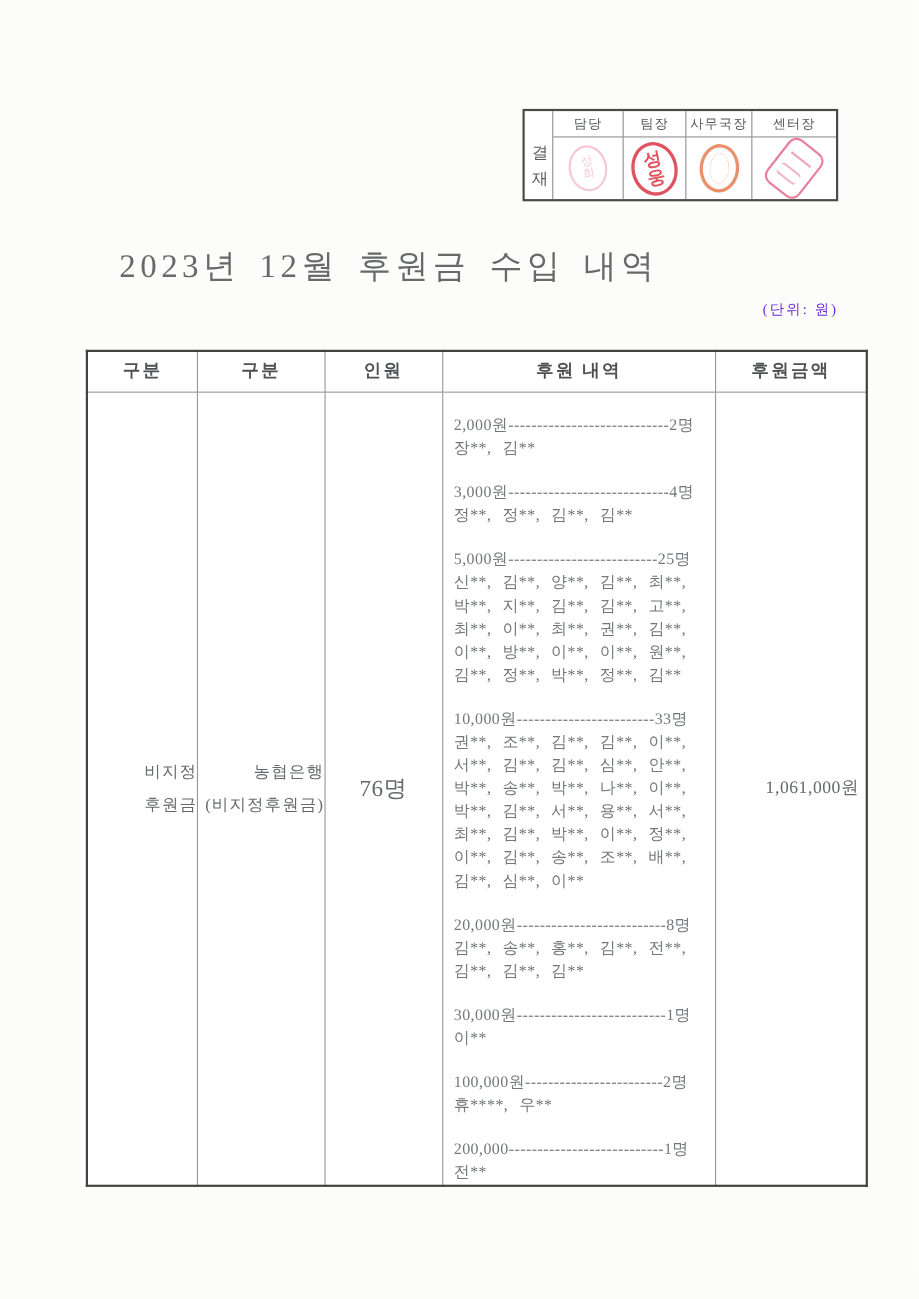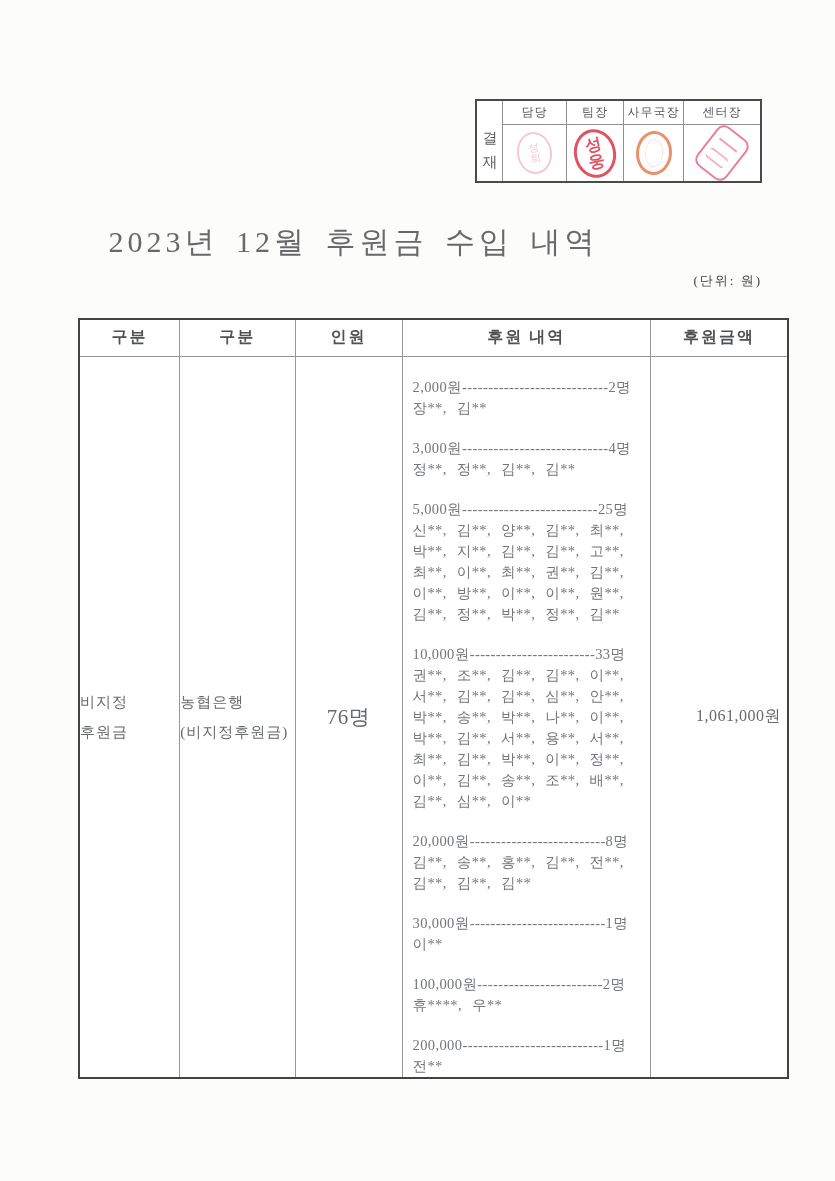--- a/index.html
+++ b/index.html
@@ -67,39 +67,39 @@
             border-top: 2px solid; border-bottom: 2px solid; border-radius: 4px; opacity: 0.6; }
 
   
   .title {
     position: absolute; left: 0; top: 222px; width: 707px;
     text-align: center; font-size: 30px; color: #68696b;
     letter-spacing: 4px; word-spacing: 6px;
   }
   .unit-note {
     position: absolute; top: 272px; right: 73px;
-    font-size: 13px; color: #404040; letter-spacing: 2px;
+    font-size: 13px; color: #6d28d9; letter-spacing: 2px;
   }
 
   
   table.main {
     position: absolute; left: 78px; top: 318px;
     width: 711px; height: 757px;
     border-collapse: collapse; table-layout: fixed;
     background: #fff;
   }
   table.main, table.main td, table.main th { border: 1px solid #979797; }
   table.main { border: 2px solid #424242; }
   th.hdr {
     height: 37px; font-size: 16px; font-weight: bold;
     color: #4f5153; letter-spacing: 2px; text-align: center;
     vertical-align: middle;
   }
   td.body-cell { vertical-align: middle; font-size: 15px; color: #66696c; }
-  .center-lines { text-align: left; line-height: 30px; letter-spacing: 1px; }
+  .center-lines { text-align: right; line-height: 30px; letter-spacing: 1px; }
   td.count-cell { text-align: center; font-size: 21px; letter-spacing: 0.5px; }
   td.amount-cell { text-align: right; padding-right: 6px; font-size: 16px; letter-spacing: 0.5px; }
   td.details-cell { vertical-align: top; }
 
   .details {
     padding: 20px 8px 0 10px;
     font-size: 14.5px; line-height: 21px; color: #73767a;
     letter-spacing: 0.4px;
   }
   .blk { margin-bottom: 19px; }

